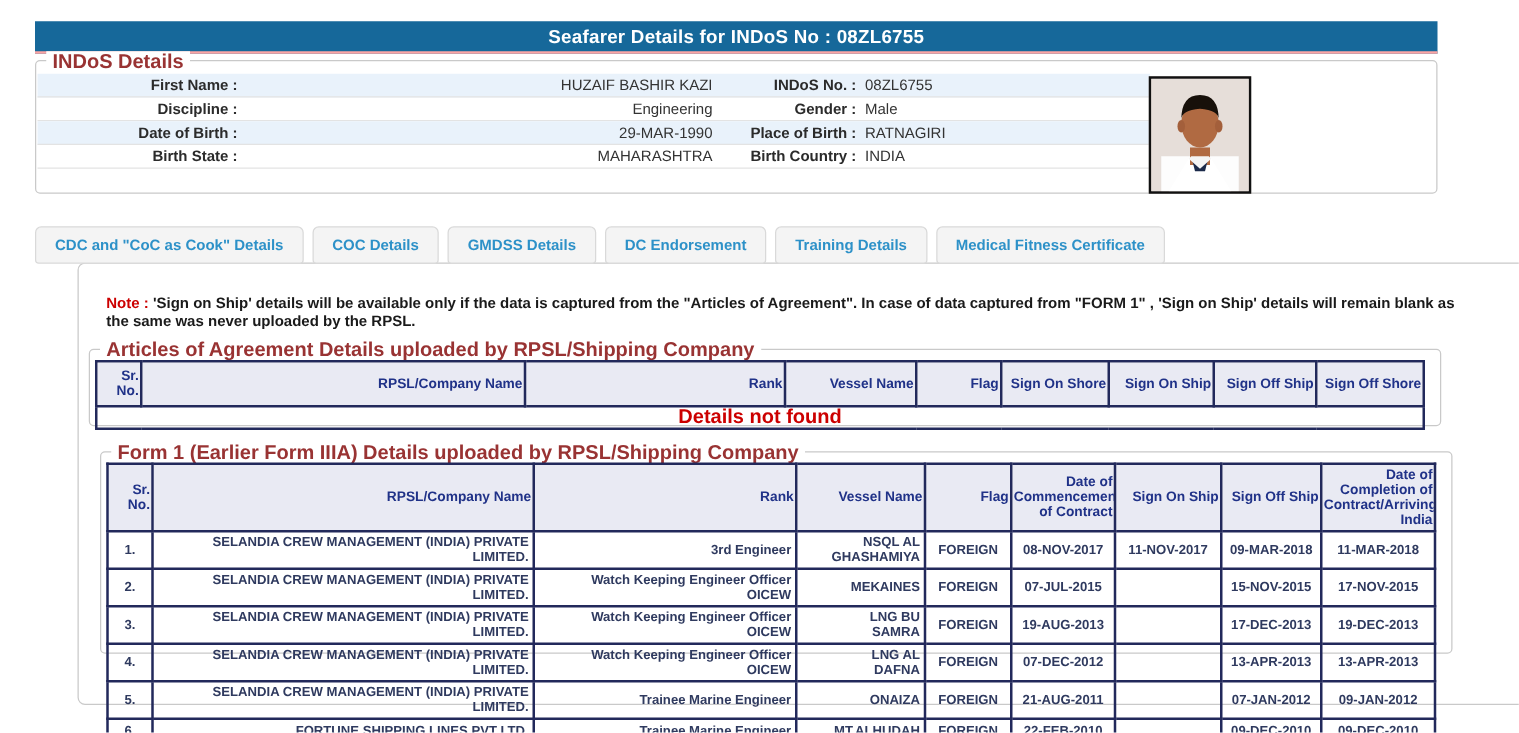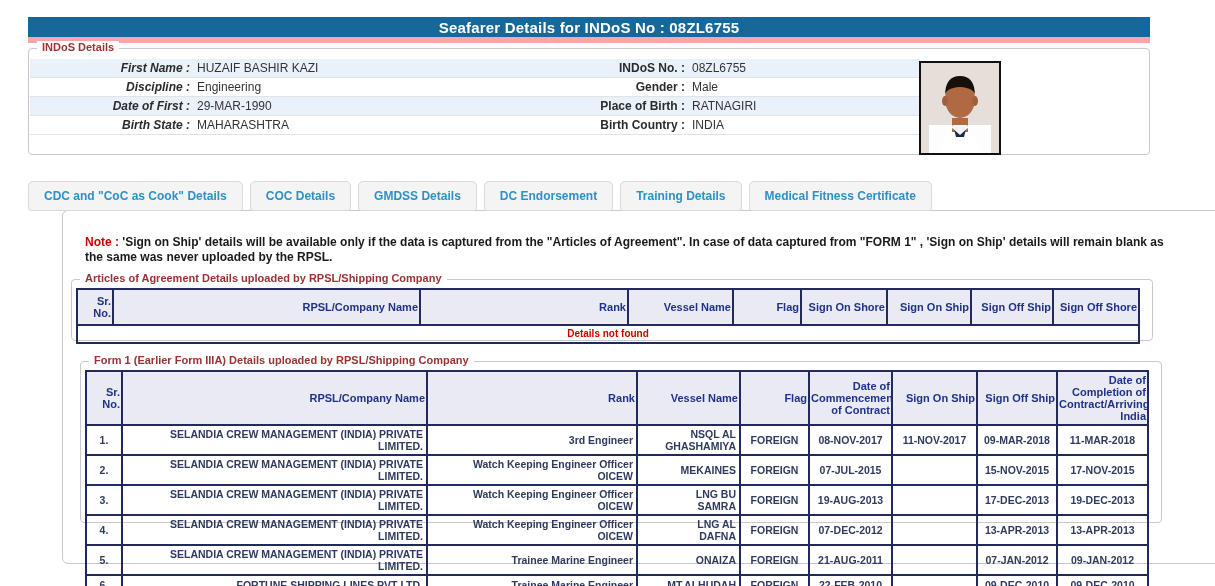--- a/index.html
+++ b/index.html
@@ -3,39 +3,39 @@
 <meta charset="utf-8">
 <style>
   * { margin:0; padding:0; box-sizing:border-box; }
   body {
     width:1215px; height:586px; position:relative; background:#ffffff;
     font-family:"Liberation Sans","DejaVu Sans",sans-serif; color:#333333; overflow:hidden;
   }
   
   .title-bar {
     position:absolute; left:28px; top:17px; width:1122px; height:26px;
-    background:#16689A; border-bottom:6px solid #fca5a5;
+    background:#16689A; border-bottom:2px solid #fca5a5;
     display:flex; align-items:center; justify-content:center;
   }
   .title-bar h1 { color:#ffffff; font-size:15px; font-weight:bold; letter-spacing:.2px; }
 
   
   .fs { position:absolute; border:1px solid #C9C9C9; border-radius:4px; background:#ffffff; }
   .fs > .legend {
     position:absolute; top:-8px; left:8px; background:#ffffff; padding:0 5px;
-    font-size:11px; font-weight:bold; color:#993333; white-space:nowrap;
+    font-size:16px; font-weight:bold; color:#993333; white-space:nowrap;
   }
 
   
   .indos { left:28px; top:48px; width:1122px; height:107px; }
   .indos-rows { position:absolute; left:1px; top:10px; width:890px; }
   .ir { display:flex; height:19px; line-height:19px; font-size:12px; border-bottom:1px solid #E3E3E3; }
   .ir.stripe { background:#E9F2FB; }
-  .ir .lab  { width:160px; text-align:right; font-weight:bold; color:#2b2b2b;font-style:italic; }
-  .ir .val  { width:380px; padding-left:7px; color:#333; }
+  .ir .lab  { width:160px; text-align:right; font-weight:bold; color:#2b2b2b; }
+  .ir .val  { width:380px; padding-left:7px; color:#333;text-align:right; }
   .ir .lab2 { width:115px; text-align:right; font-weight:bold; color:#2b2b2b; }
   .ir .val2 { flex:1; padding-left:7px; color:#333; }
   .photo-frame {
     position:absolute; top:12px; right:148px; width:82px; height:94px;
     border:2px solid #111111; background:#E6DED9;
   }
 
   
   .tabs { position:absolute; left:28px; top:181px; display:flex; gap:7px; z-index:3; }
   .tab {
@@ -60,21 +60,21 @@
   table { border-collapse:collapse; table-layout:fixed; position:absolute; left:4px; top:8px; width:1062px; }
   th, td { border:2px solid #22295B; overflow:hidden; }
   th {
     background:#E9EAF3; color:#203288; font-size:11px; font-weight:bold;
     text-align:right; vertical-align:middle; padding:2px 1px; line-height:12px;
   }
   td { font-size:10.5px; font-weight:bold; color:#2F3A5F; padding:2px 3px; line-height:12px; vertical-align:middle; }
   td.c { text-align:center; }
   td.l { text-align:right; padding-left:20px; }
   .t-art th { height:36px; }
-  .t-art td.empty { color:#CC0000; font-size:10px; text-align:center; height:17px; }
+  .t-art td.empty { color:#CC0000; font-size:16px; text-align:center; height:17px; }
   .t-form th { height:50px; }
   .t-form tr.r0 td { height:28px; }
   .t-form tr.rn td { height:19px; }
 </style>
 </head>
 <body>
 
 <div class="title-bar">
   <h1>Seafarer Details for INDoS No : 08ZL6755</h1>
 </div>
@@ -88,21 +88,21 @@
       <span class="lab2">INDoS No. :</span>
       <span class="val2">08ZL6755</span>
     </div>
     <div class="ir">
       <span class="lab">Discipline :</span>
       <span class="val">Engineering</span>
       <span class="lab2">Gender :</span>
       <span class="val2">Male</span>
     </div>
     <div class="ir stripe">
-      <span class="lab">Date of First :</span>
+      <span class="lab">Date of Birth :</span>
       <span class="val">29-MAR-1990</span>
       <span class="lab2">Place of Birth :</span>
       <span class="val2">RATNAGIRI</span>
     </div>
     <div class="ir">
       <span class="lab">Birth State :</span>
       <span class="val">MAHARASHTRA</span>
       <span class="lab2">Birth Country :</span>
       <span class="val2">INDIA</span>
     </div>

